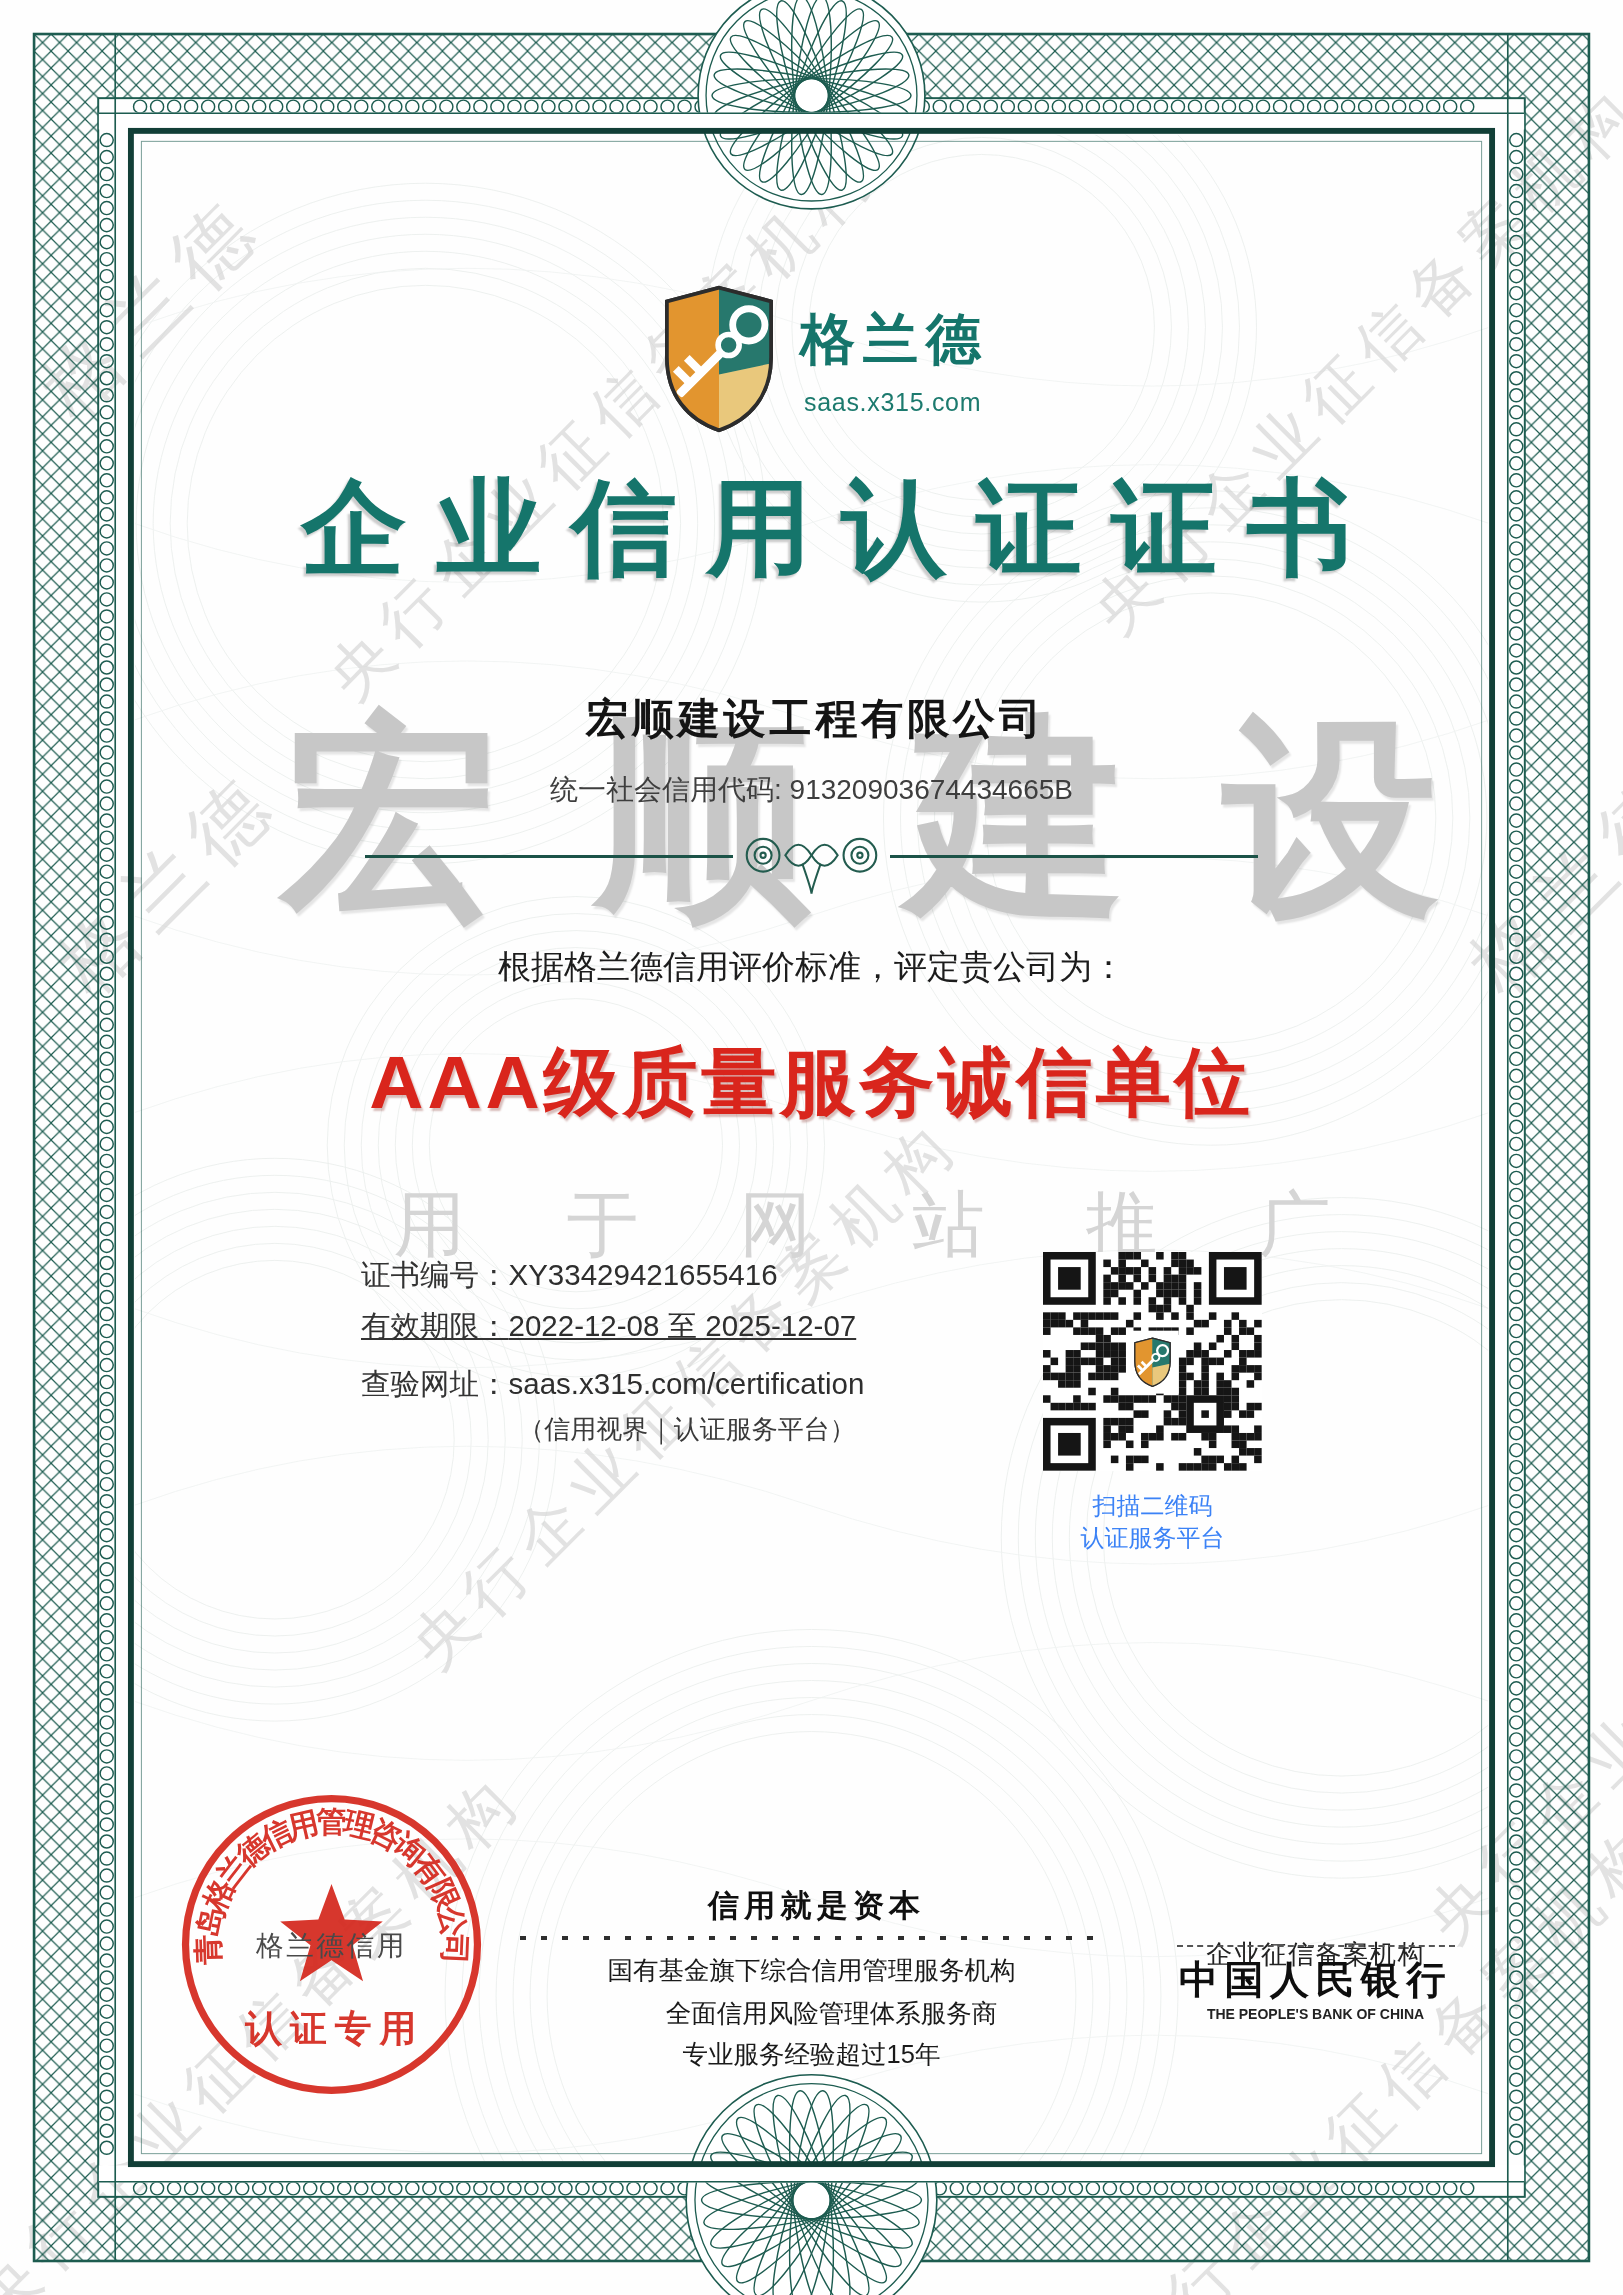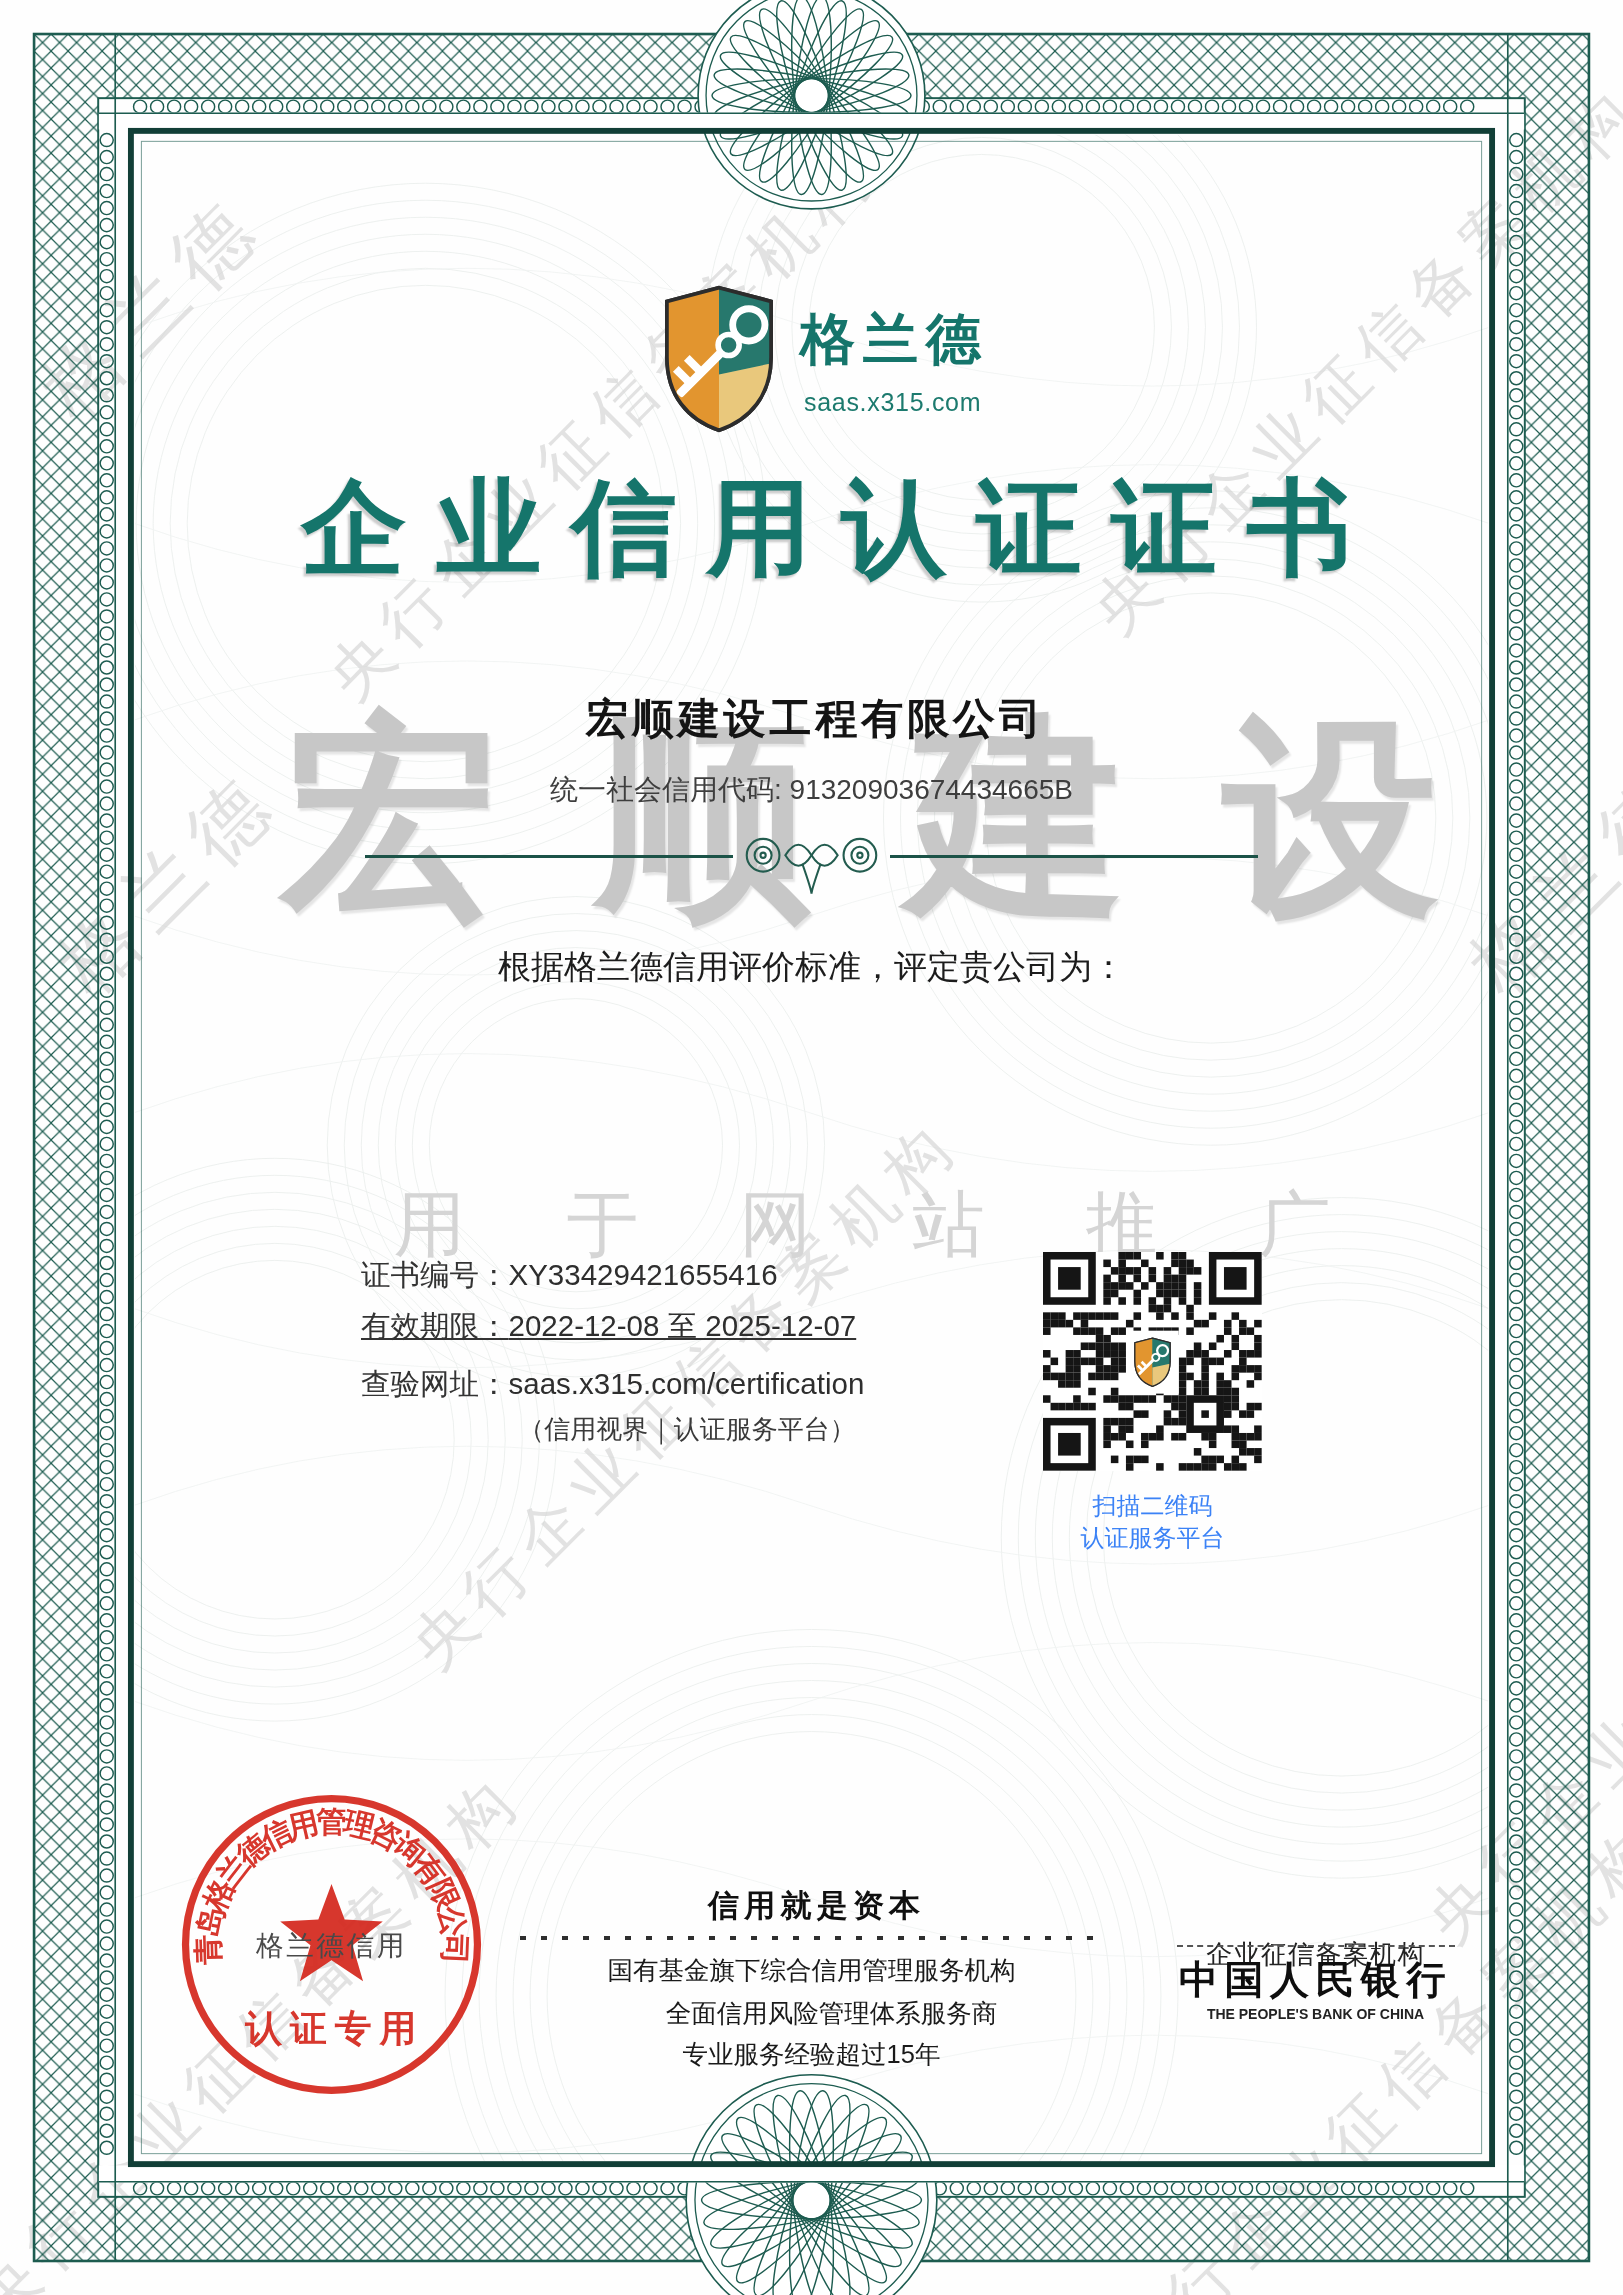--- a/index.html
+++ b/index.html
@@ -644,20 +644,21 @@
       <circle cx="194" cy="55" r="25"></circle>
         <circle cx="194" cy="55" r="13"></circle>
         <circle cx="194" cy="55" r="4"></circle>
       <path d="M80,55 q20,-32 40,0 q-20,32 -40,0 Z"></path>
       <path d="M120,55 q20,-32 40,0 q-20,32 -40,0 Z"></path>
       <path d="M106,68 q14,40 14,46 q0,-6 14,-46"></path>
     </g>
   </svg>
 
   <div class="abs statement">根据格兰德信用评价标准，评定贵公司为：</div>
+  <div class="abs award">AAA级质量服务诚信单位</div>
 
   <div class="abs detail-row row1"><span class="lab">证书编号：</span><span class="val">XY33429421655416</span></div>
   <div class="abs detail-row row2"><span class="lab">有效期限：</span><span class="val">2022-12-08 至 2025-12-07</span></div>
   <div class="abs detail-row row3"><span class="lab">查验网址：</span><span class="val">saas.x315.com/certification</span></div>
   <div class="abs platform-note">（信用视界｜认证服务平台）</div>
 
   <svg id="qr-svg" class="abs" width="219" height="219" viewBox="0 0 334 334">
       <rect x="0" y="0" width="334" height="334" fill="#fff"></rect>
       <rect x="115" y="0" width="11.5" height="11.5" fill="#151515"></rect>
       <rect x="126.5" y="0" width="11.5" height="11.5" fill="#151515"></rect>

